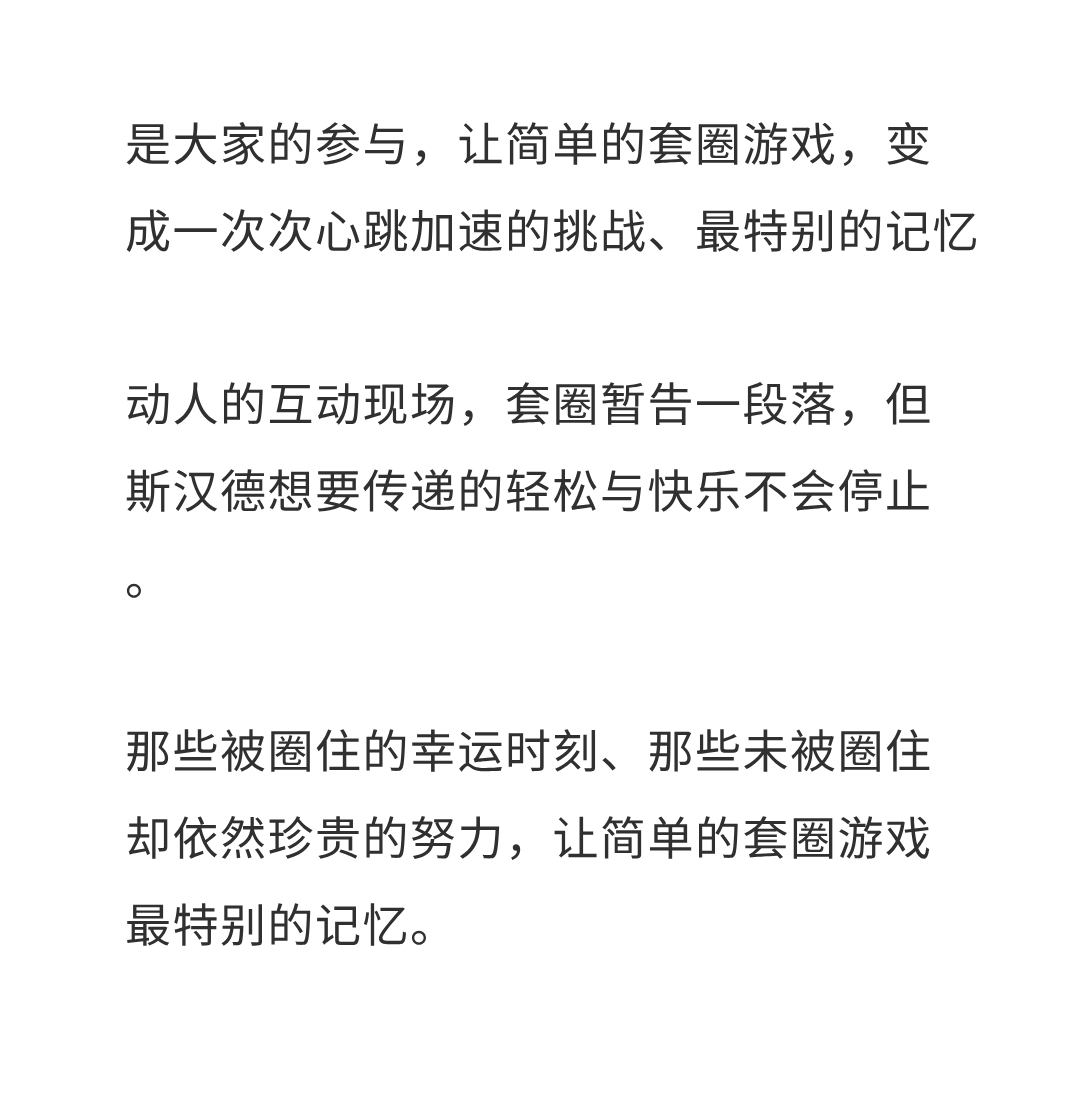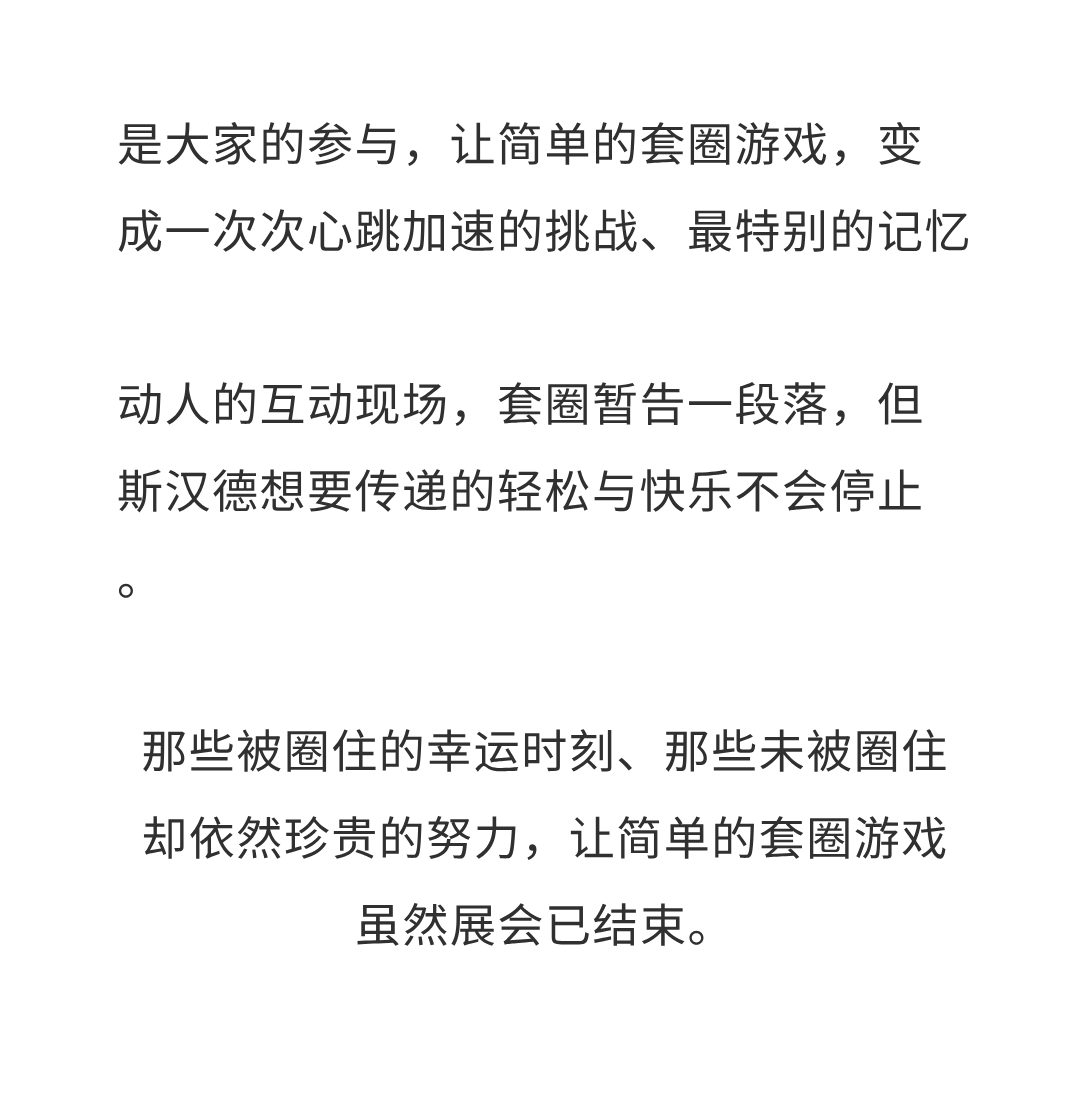--- a/index.html
+++ b/index.html
@@ -14,25 +14,24 @@
     font-family: "Liberation Sans", sans-serif;
     overflow: hidden;
   }
   .article {
     position: absolute;
     top: 102px;
     left: 113px;
     width: 860px;
   }
   .paragraph {
-    margin: 0 0 86px 4px;
+    margin: 0 0 86px 12px;
   }
   .paragraph:last-child {
     margin-bottom: 0;
-    text-align: center;
   }
   .text-line {
     font-size: 46px;
     line-height: 87px;
     height: 87px;
     color: #303030;
     font-weight: 300;
     letter-spacing: 1.5px;
     white-space: nowrap;
   }
@@ -49,16 +48,16 @@
 
   <section class="paragraph">
     <div class="text-line">动人的互动现场，套圈暂告一段落，但</div>
     <div class="text-line">斯汉德想要传递的轻松与快乐不会停止</div>
     <div class="text-line">。</div>
   </section>
 
   <section class="paragraph">
     <div class="text-line">那些被圈住的幸运时刻、那些未被圈住</div>
     <div class="text-line">却依然珍贵的努力，让简单的套圈游戏</div>
-    <div class="text-line">虽然展会已结束。</div>
+    <div class="text-line">最特别的记忆。</div>
   </section>
 
 </main>
 
 </body></html>

